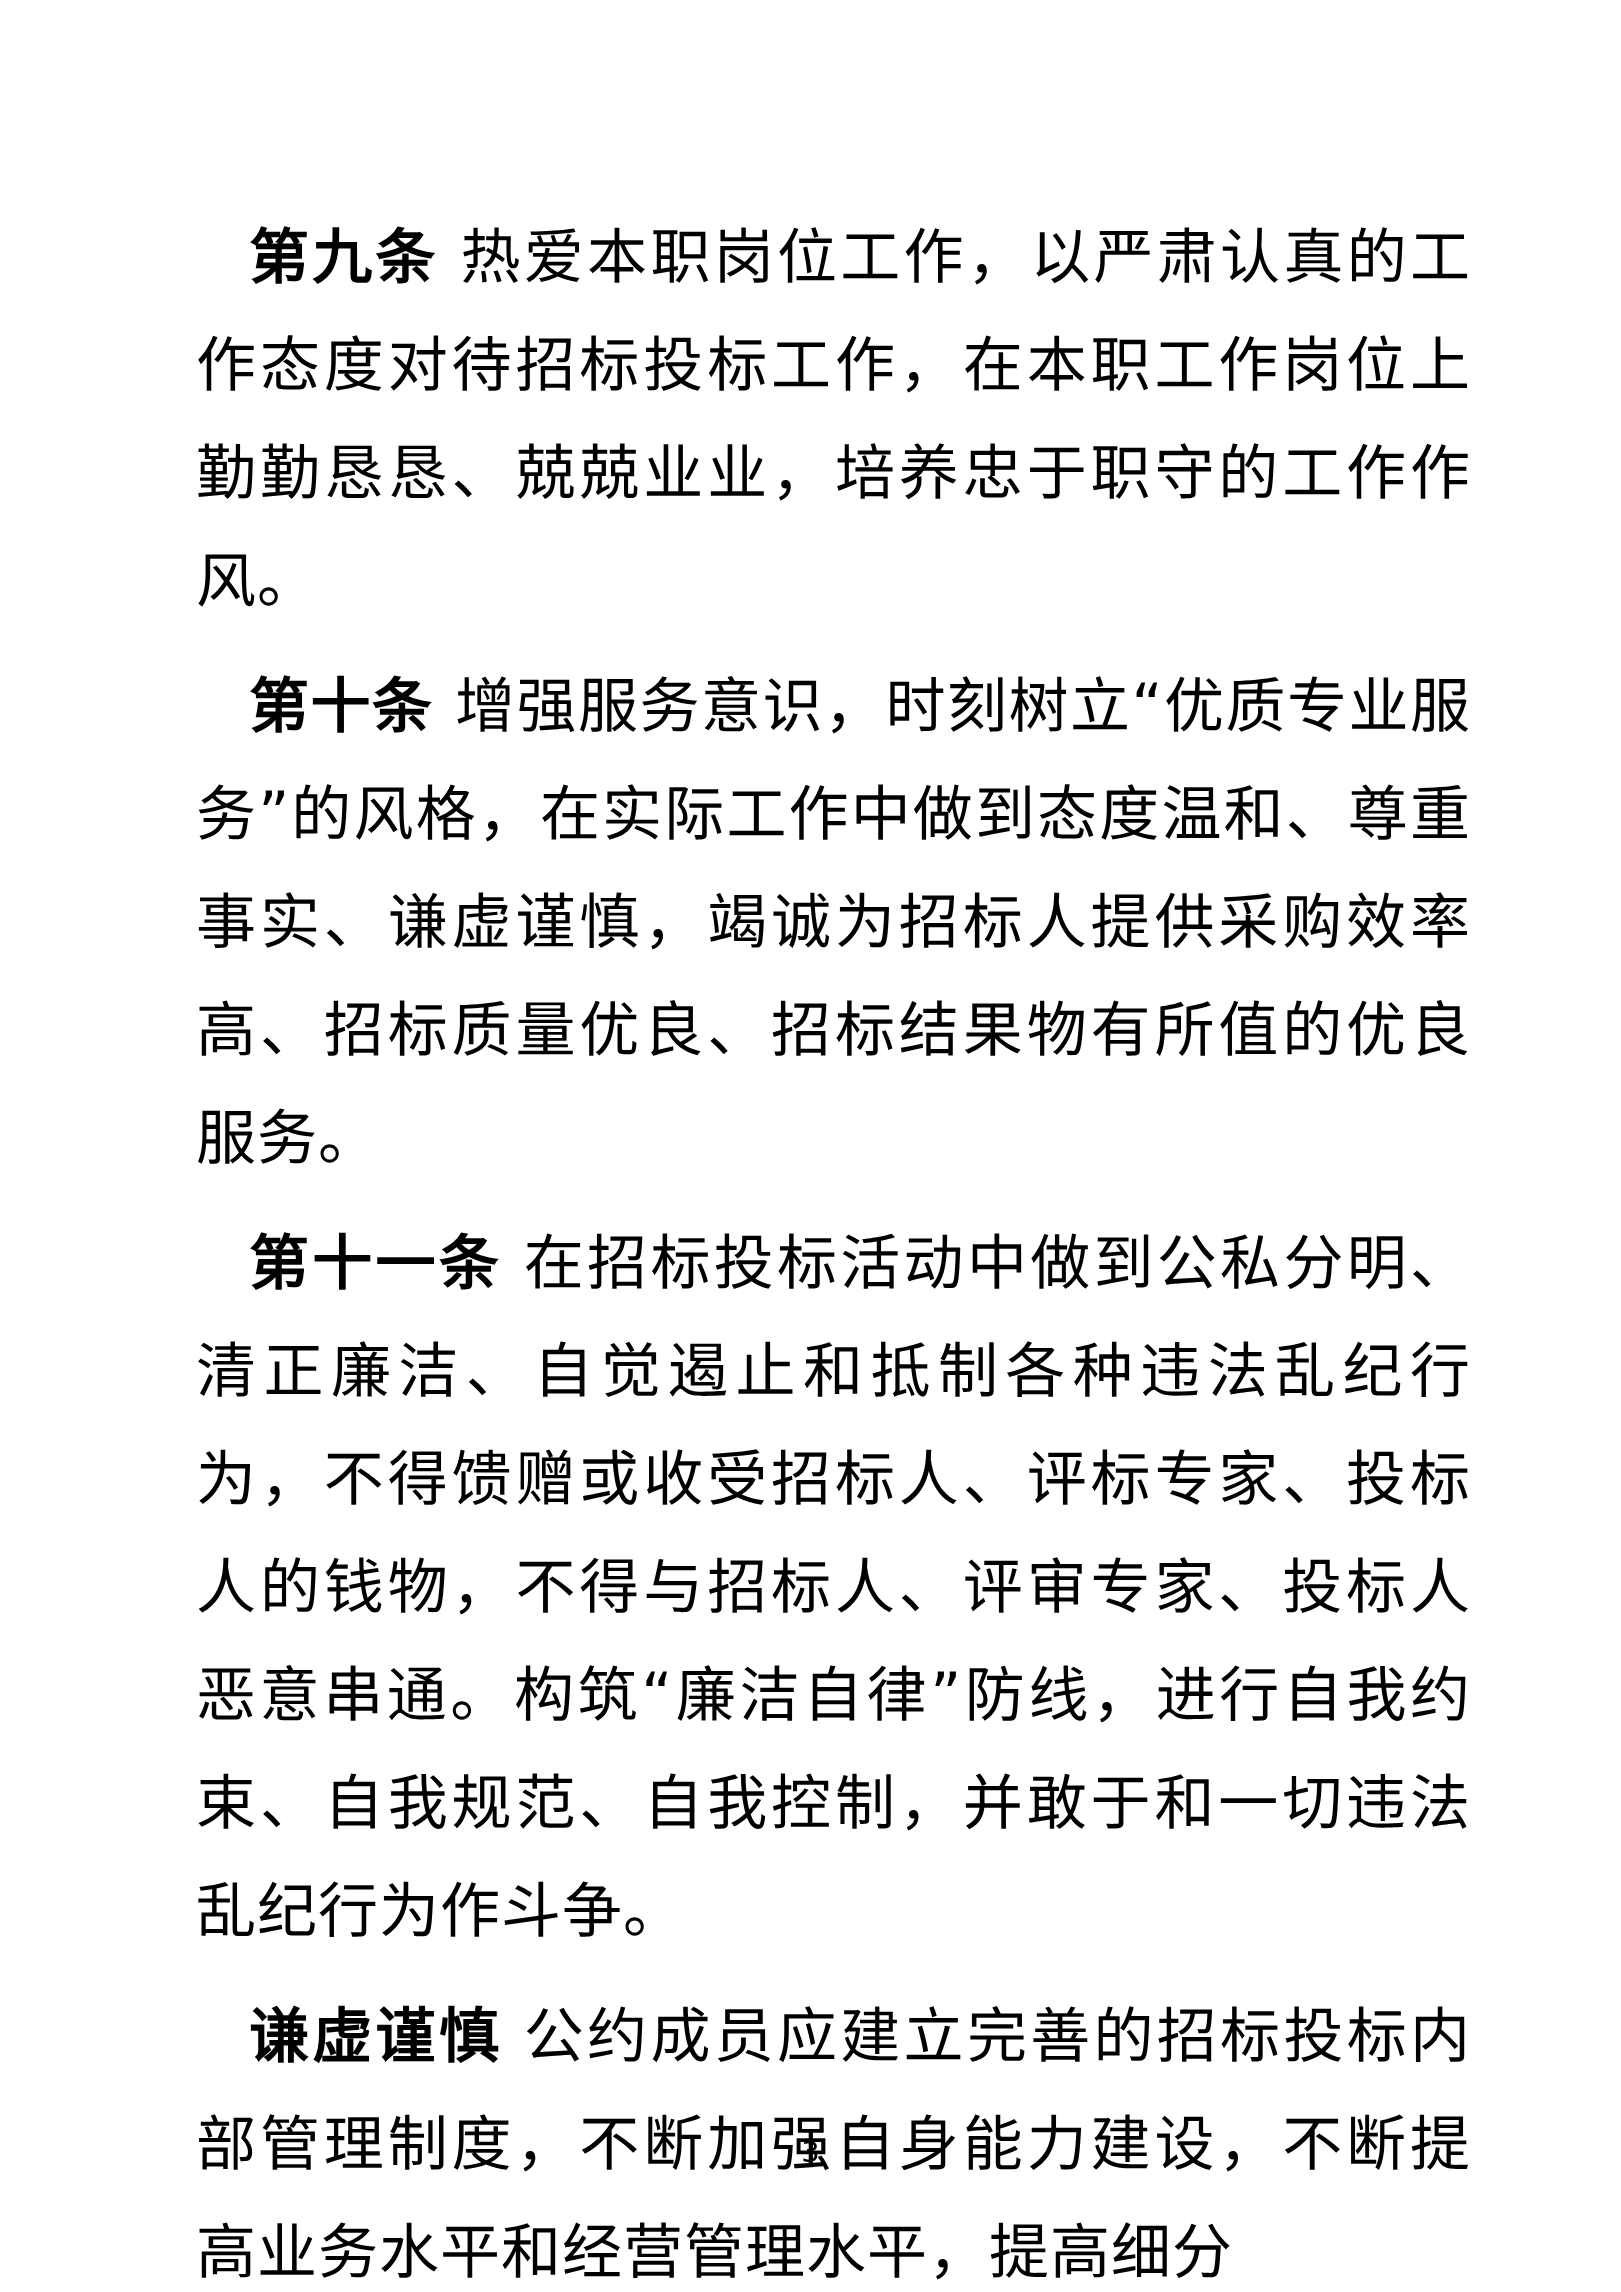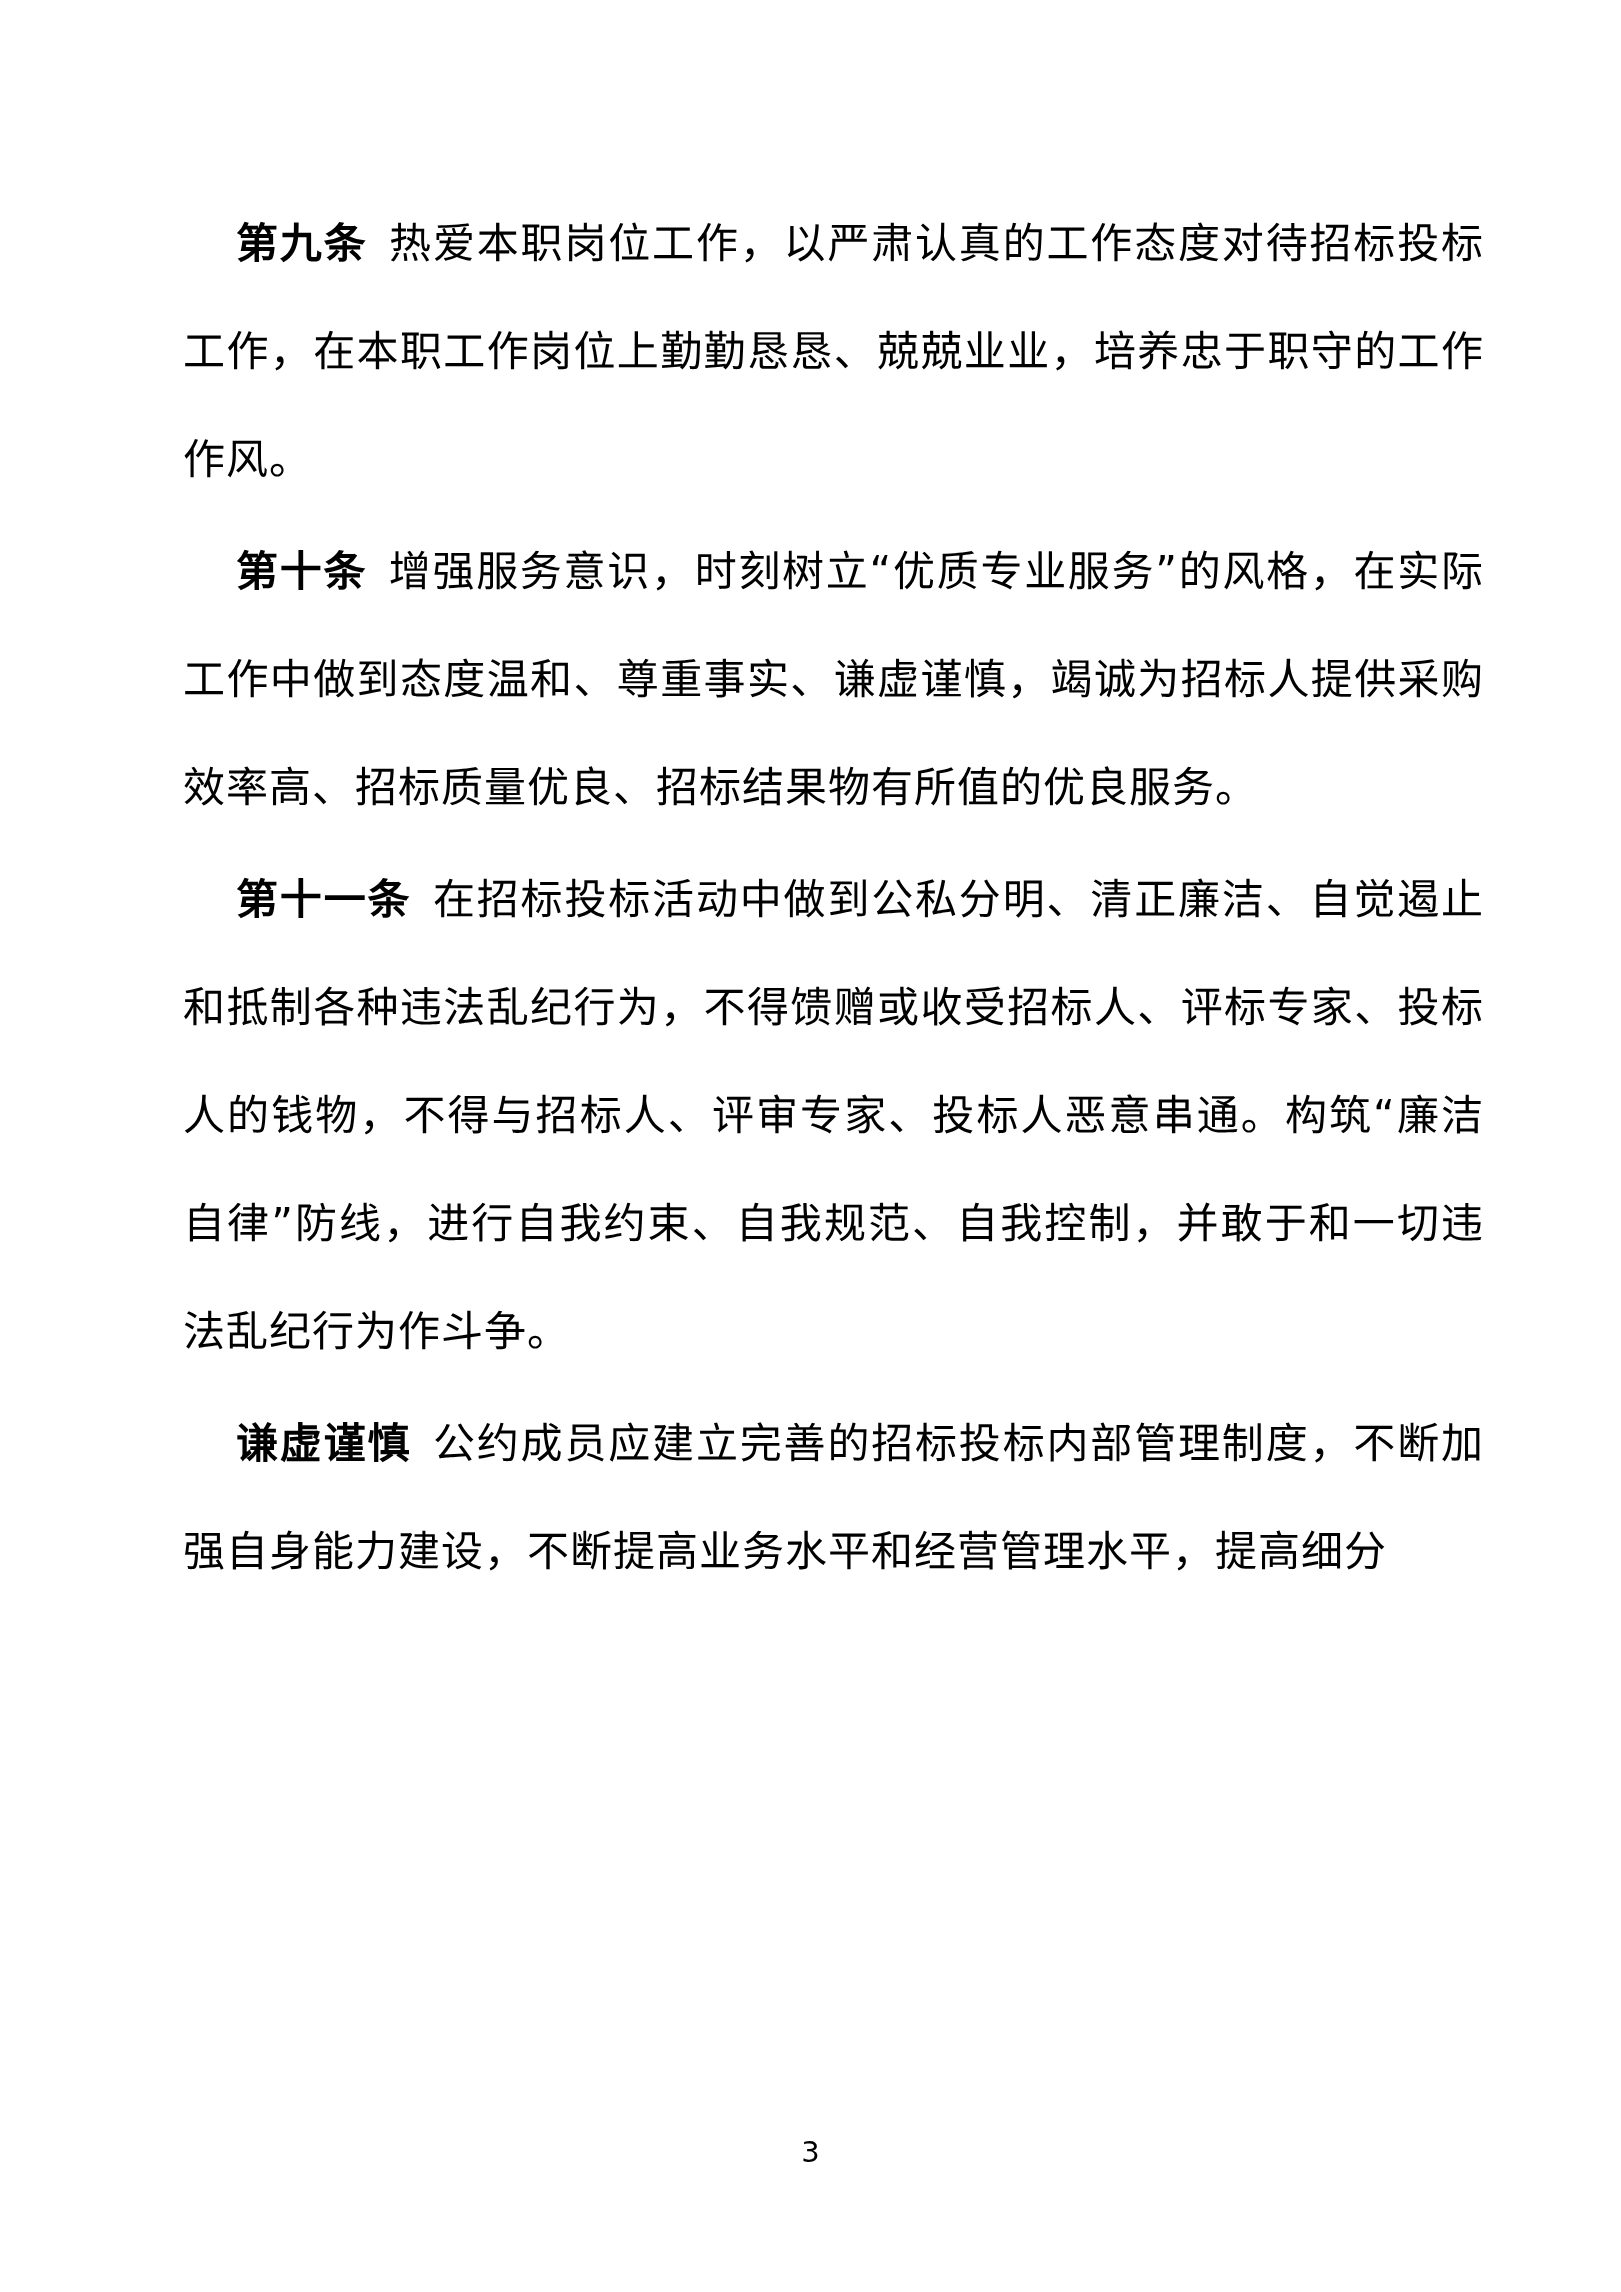--- a/index.html
+++ b/index.html
@@ -16,23 +16,23 @@
     font-family: "DejaVu Sans", "Liberation Sans", sans-serif;
     overflow: hidden;
   }
   .content {
     position: absolute;
     left: 179px;
     top: 186px;
     width: 1309px;
   }
   .para {
-    margin: 4px;
+    margin: 17px;
     padding: 0;
-    font-size: 42px;
+    font-size: 60px;
     line-height: 108px;
     letter-spacing: 1px;
     text-align: justify;
     text-justify: inter-ideograph;
     text-indent: 53px;
     color: #000000;
   }
   .art-num {
     font-weight: 700;
     margin-right: 21.6px;

